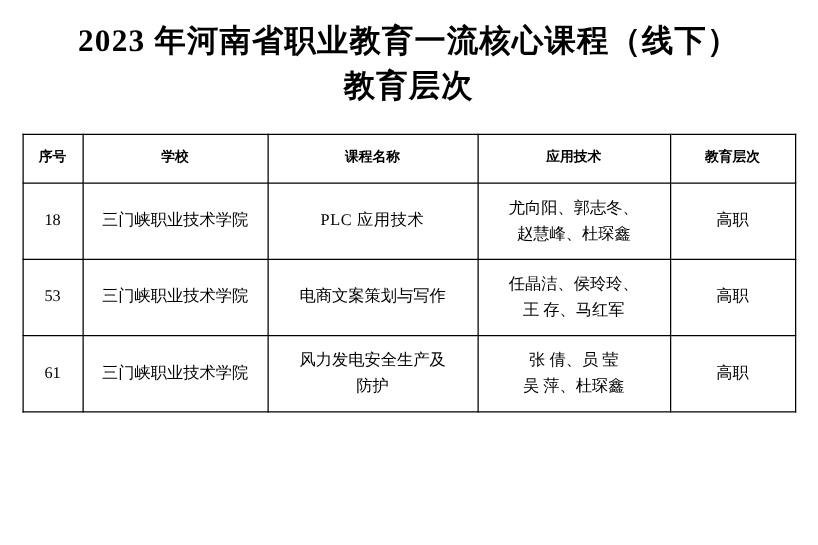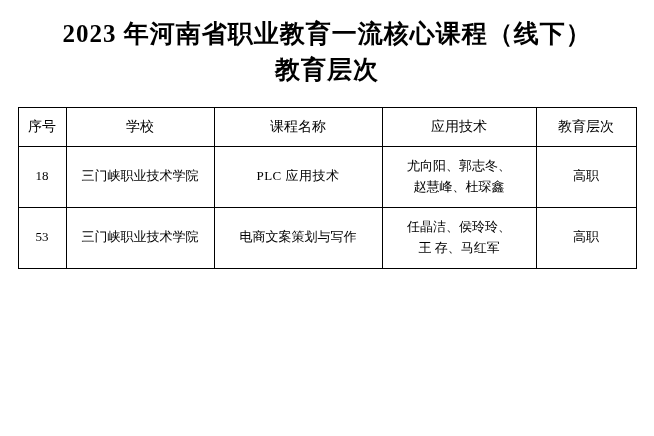--- a/index.html
+++ b/index.html
@@ -40,23 +40,23 @@
   table.listing th,
   table.listing td {
     border: 1px solid #000000;
     text-align: center;
     vertical-align: middle;
     font-size: 13px;
     line-height: 1.55;
     padding: 4px 2px;
   }
   table.listing th {
-    font-weight: normal;
+    font-weight: bold;
     height: 30px;
-    font-size: 14px;
+    font-size: 11px;
   }
   table.listing td {
     height: 52px;
   }
   .col-no    { width: 48px; }
   .col-school{ width: 148px; }
   .col-course{ width: 168px; }
   .col-team  { width: 154px; }
   .col-level { width: 100px; }
 
@@ -109,16 +109,29 @@
       <tr>
         <td>53</td>
         <td>三门峡职业技术学院</td>
         <td>电商文案策划与写作</td>
         <td class="cell-lines">
           <span>任晶洁、侯玲玲、</span>
           <span>王  存、马红军</span>
         </td>
         <td>高职</td>
       </tr>
+      <tr>
+        <td>61</td>
+        <td>三门峡职业技术学院</td>
+        <td class="cell-lines">
+          <span>风力发电安全生产及</span>
+          <span>防护</span>
+        </td>
+        <td class="cell-lines">
+          <span>张  倩、员  莹</span>
+          <span>吴  萍、杜琛鑫</span>
+        </td>
+        <td>高职</td>
+      </tr>
     </tbody>
   </table>
 
 </div>
 
 </body></html>

